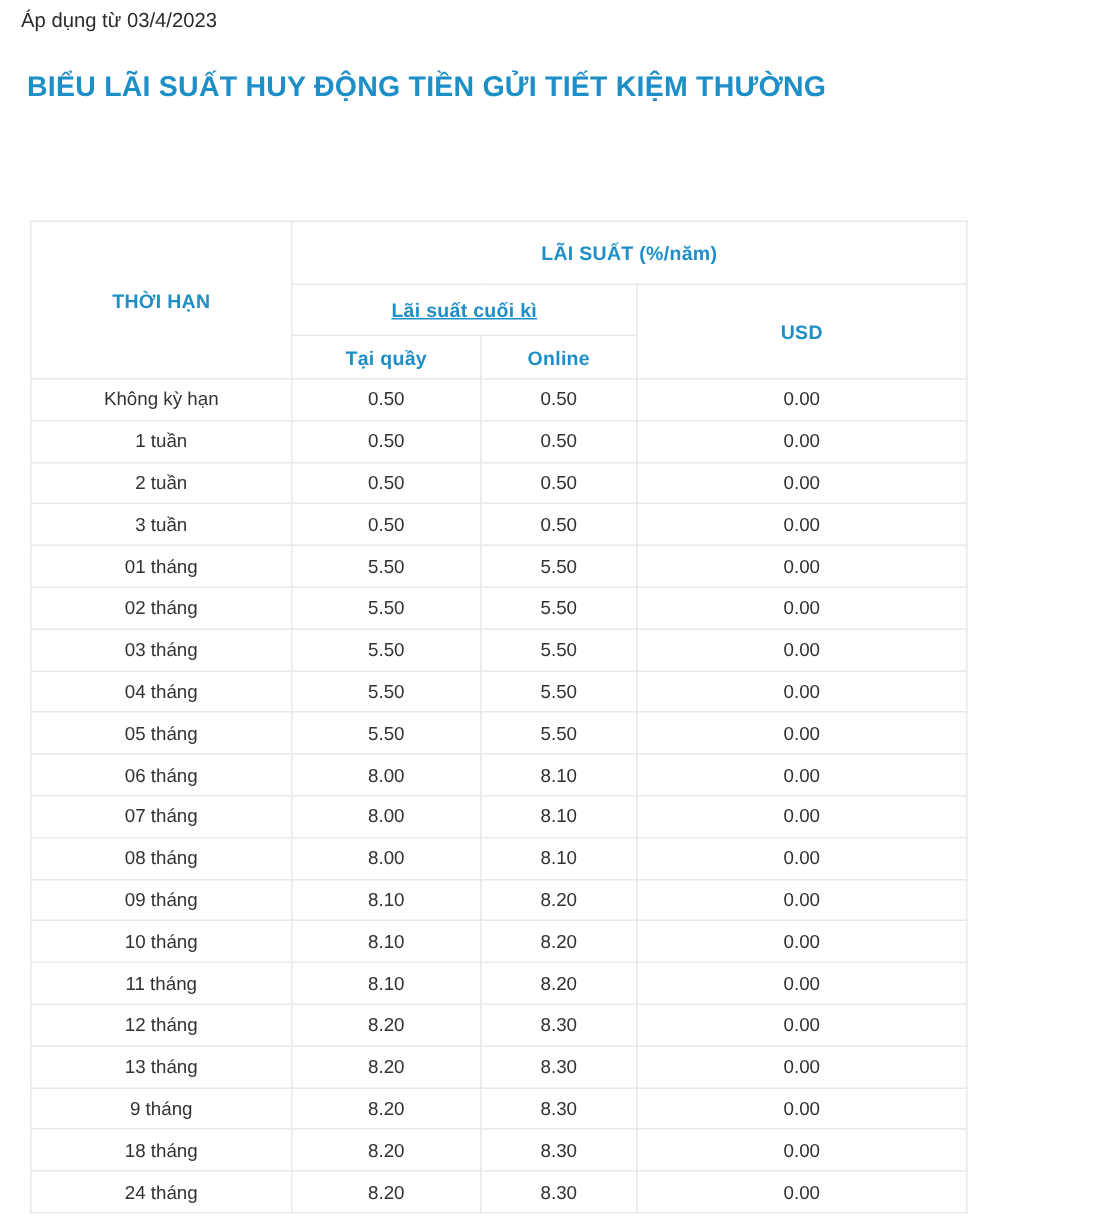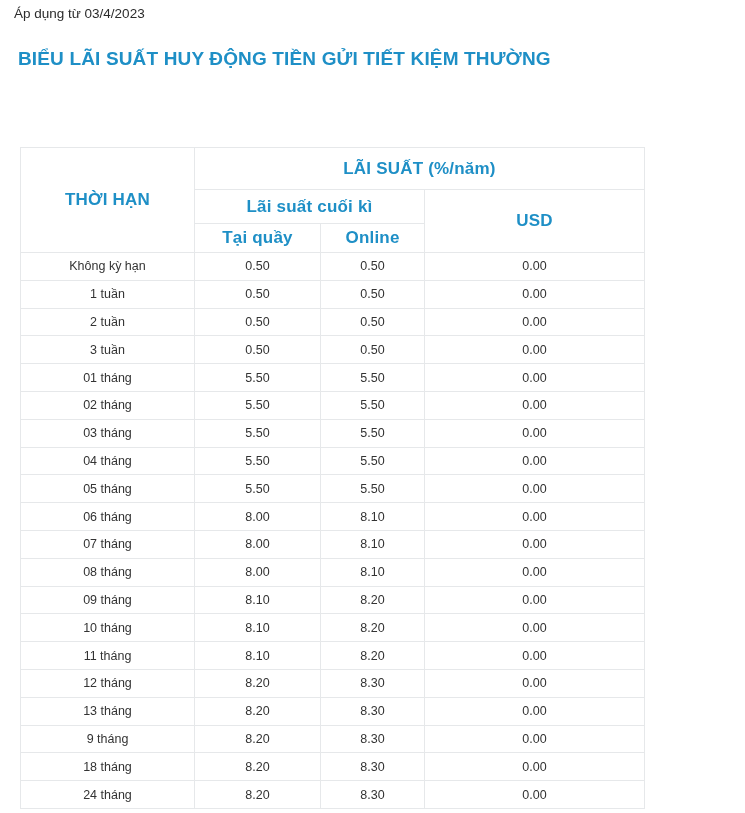--- a/index.html
+++ b/index.html
@@ -74,41 +74,42 @@
     padding: 0;
     text-align: center;
     vertical-align: middle;
     background: #ffffff;
   }
 
   
   table.rate-table thead th {
     color: #1e8fc6;
     font-weight: bold;
-    font-size: 17px;
+    font-size: 13px;
     letter-spacing: 0.2px;
   }
 
   th.th-term {
     vertical-align: top;
     padding-top: 13px;
     height: 105px;
     box-sizing: border-box;
   }
 
   th.th-rate-top {
     height: 42px;
     box-sizing: border-box;
   }
 
   th.th-endterm {
     height: 34px;
     box-sizing: border-box;
     font-weight: normal;
     font-size: 12.5px;
+    text-decoration: underline;
   }
 
   th.th-usd {
     height: 63px;
     box-sizing: border-box;
   }
 
   th.th-sub {
     height: 29px;
     box-sizing: border-box;

